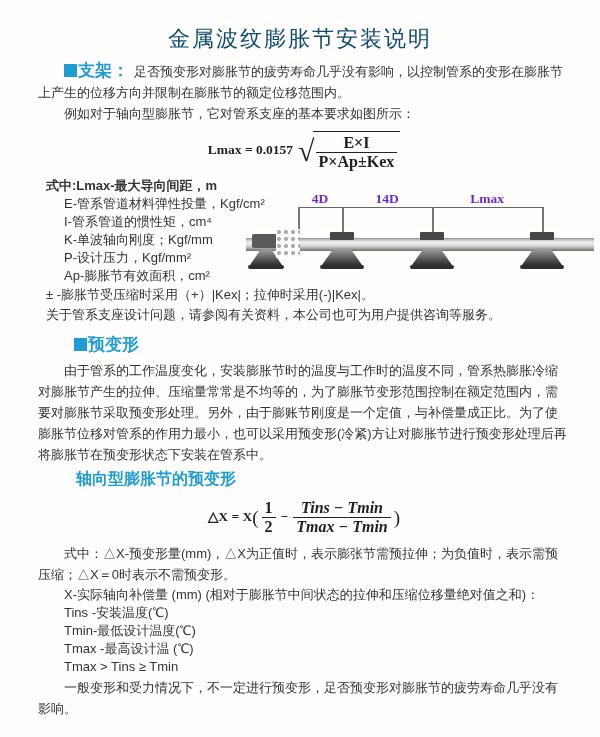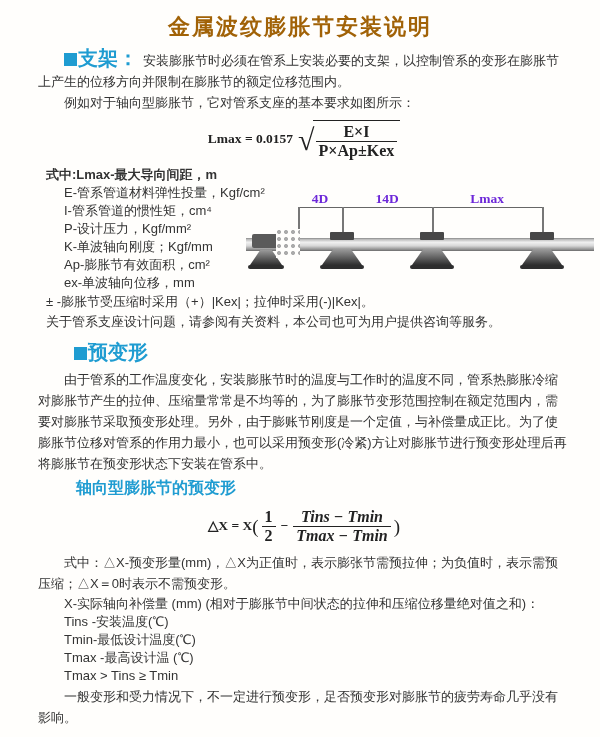--- a/index.html
+++ b/index.html
@@ -6,31 +6,31 @@
   html,body{margin:0;padding:0;}
   body{
     width:600px;height:737px;
     background:#fffefc;
     font-family:"Liberation Sans", sans-serif;
     color:#333;
     -webkit-font-smoothing:antialiased;
   }
   .page{position:relative;width:600px;height:737px;background:#fffefc;overflow:hidden;}
   .title{
-    margin:0;padding-top:12px;
-    text-align:center;font-size:22px;font-weight:700;color:#a16207;letter-spacing:2px;
+    margin:0;padding-top:24px;
+    text-align:center;font-size:22px;font-weight:400;color:#0c4a6e;letter-spacing:2px;
   }
   .content{padding:6px 30px 0 38px;font-size:13px;line-height:21px;}
   p{margin:0;}
   .indent{text-indent:2em;}
   .sec-marker{
     display:inline-block;width:13px;height:13px;background:var(--accent);
     margin-right:1px;vertical-align:-1px;
   }
-  .sec-head{color:var(--accent);font-size:20px;font-weight:700;margin-right:5px;}
+  .sec-head{color:var(--accent);font-size:17px;font-weight:700;margin-right:5px;}
   .sec-head-line{margin-top:8px;margin-bottom:2px;line-height:24px;padding-left:36px;}
   .sub-head{color:var(--accent);font-size:16px;font-weight:700;line-height:24px;}
   .sub-head.axial{margin-left:38px;margin-top:2px;}
   .sub-head.lateral{margin-left:2px;margin-top:4px;}
 
   
   .formula{
     text-align:center;font-family:"Liberation Serif", serif;
     font-weight:700;color:#222;font-size:13.5px;
   }
@@ -94,35 +94,34 @@
 </style>
 </head>
 <body>
 
 <div class="page">
 
   <h1 class="title">金属波纹膨胀节安装说明</h1>
 
   <div class="content">
 
-    <p class="indent"><span class="sec-marker"></span><span class="sec-head">支架：</span><span>安装膨胀节时必须在管系上安装必要的支架，以控制管系的变形在膨胀节上产生的位移方向并限制在膨胀节的额定位移范围内。</span></p>
+    <p class="indent"><span class="sec-marker"></span><span class="sec-head">支架：</span><span>足否预变形对膨胀节的疲劳寿命几乎没有影响，以控制管系的变形在膨胀节上产生的位移方向并限制在膨胀节的额定位移范围内。</span></p>
     <p class="indent">例如对于轴向型膨胀节，它对管系支座的基本要求如图所示：</p>
 
     <div class="formula formula1">
       <span>Lmax = 0.0157</span><span class="sqrt"><span class="rad">√</span><span class="underroot"><span class="frac"><span class="num">E×I</span><span class="den">P×Ap±Kex</span></span></span></span>
     </div>
 
     <div class="defs">
       <div class="where-line">式中:Lmax-最大导向间距，m</div>
       <div class="def-line">E-管系管道材料弹性投量，Kgf/cm²</div>
       <div class="def-line">I-管系管道的惯性矩，cm⁴</div>
+      <div class="def-line">K-单波轴向刚度；Kgf/mm</div>
       <div class="def-line">P-设计压力，Kgf/mm²</div>
-      <div class="def-line">K-单波轴向刚度；Kgf/mm</div>
       <div class="def-line">Ap-膨胀节有效面积，cm²</div>
-      <div class="def-line">ex-单波轴向位移，mm</div>
     </div>
     <div class="note-line">± -膨胀节受压缩时采用（+）|Kex|；拉伸时采用(-)|Kex|。</div>
     <div class="note-line">关于管系支座设计问题，请参阅有关资料，本公司也可为用户提供咨询等服务。</div>
 
     <div class="sec-head-line"><span class="sec-marker"></span><span class="sec-head">预变形</span></div>
     <p class="indent">由于管系的工作温度变化，安装膨胀节时的温度与工作时的温度不同，管系热膨胀冷缩对膨胀节产生的拉伸、压缩量常常是不均等的，为了膨胀节变形范围控制在额定范围内，需要对膨胀节采取预变形处理。另外，由于膨账节刚度是一个定值，与补偿量成正比。为了使膨胀节位移对管系的作用力最小，也可以采用预变形(冷紧)方让对膨胀节进行预变形处理后再将膨胀节在预变形状态下安装在管系中。</p>
 
     <div class="sub-head axial">轴向型膨胀节的预变形</div>
     <div class="formula formula2">
       <span>△X = X</span><span class="big-paren">(</span><span class="frac"><span class="num">1</span><span class="den">2</span></span><span class="f-op">−</span><span class="frac it"><span class="num">Tins − Tmin</span><span class="den">Tmax − Tmin</span></span><span class="big-paren">)</span>

